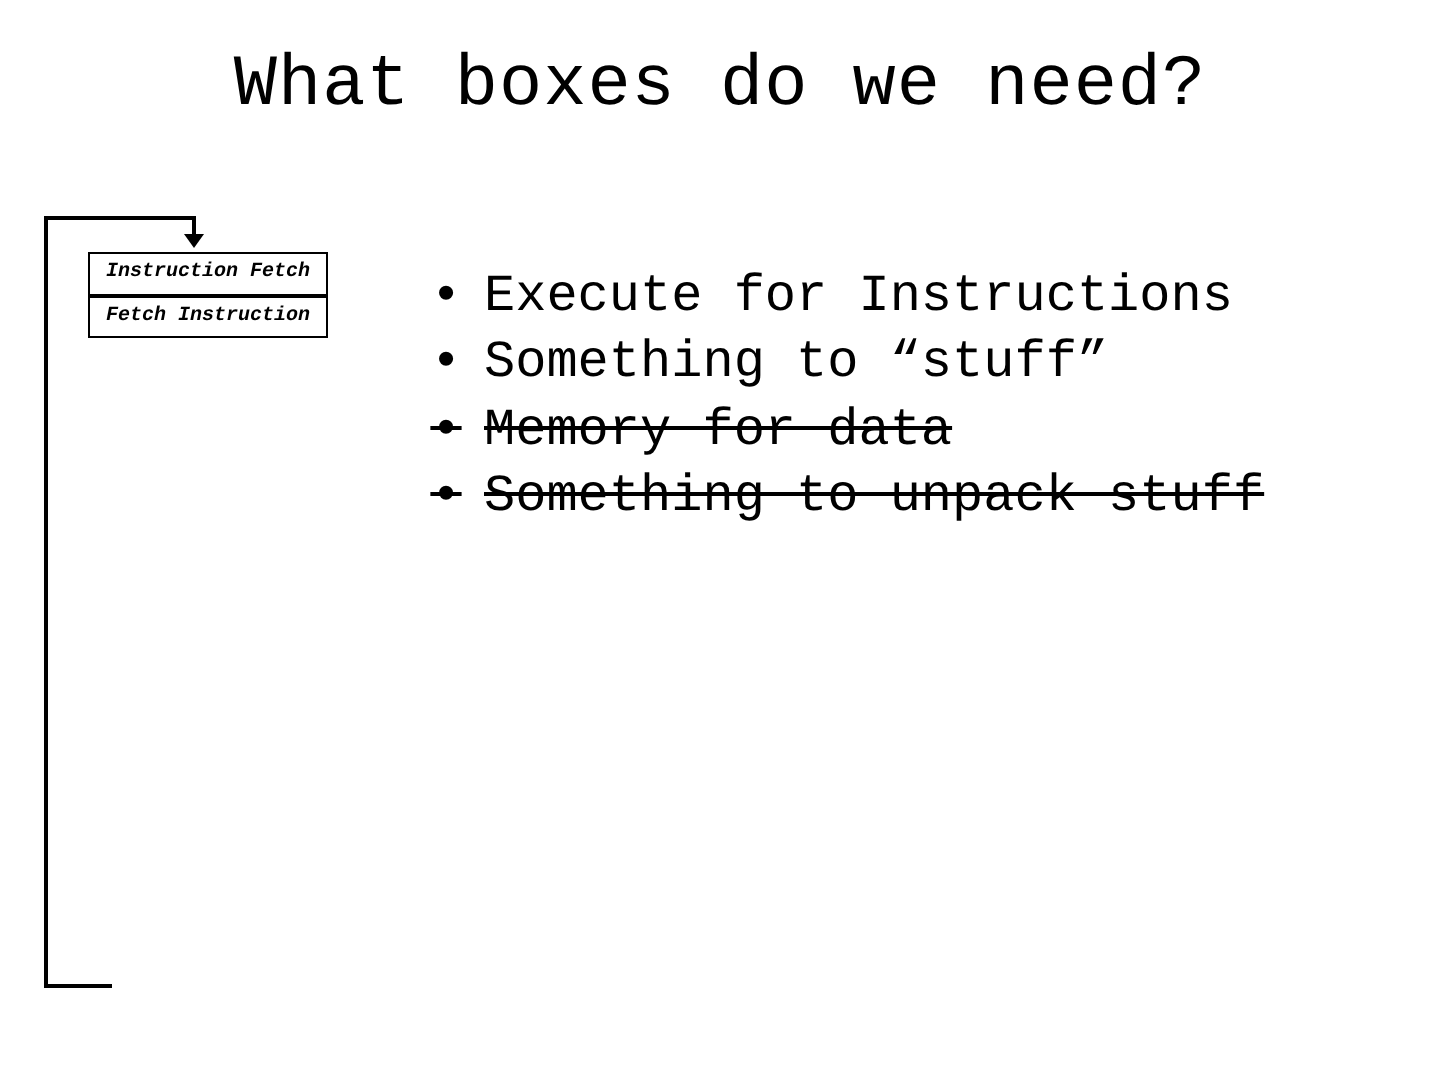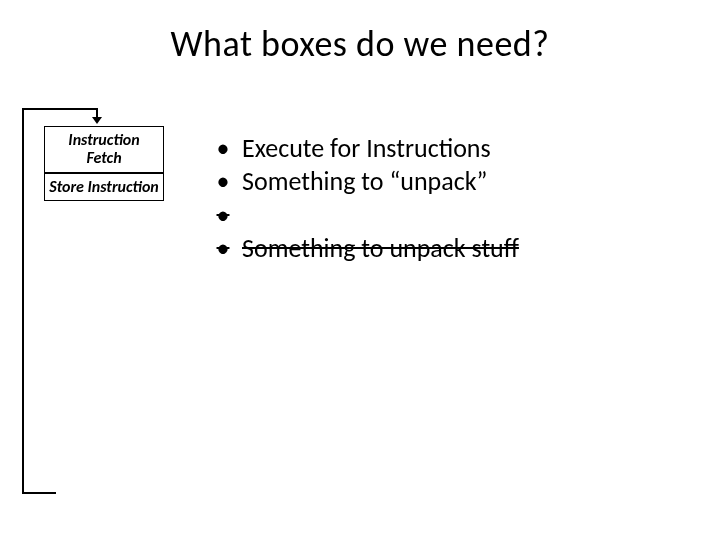--- a/index.html
+++ b/index.html
@@ -1,15 +1,15 @@
 <!DOCTYPE html>
 <html><head>
 <meta charset="utf-8">
 <style>
-  * { margin: 0; padding: 0; box-sizing: border-box; }
+  * { margin: 0; padding: 0; box-sizing: border-box; font-family: Liberation Mono, monospace; }
   body {
     width: 720px;
     height: 540px;
     background: #fff;
     font-family: Calibri, "Segoe UI", Arial, sans-serif;
     position: relative;
     overflow: hidden;
   }
   .title {
     text-align: center;
@@ -24,21 +24,21 @@
     left: 44px;
     top: 126px;
     width: 120px;
   }
   .stage {
     border: 1.5px solid #000;
     background: #fff;
     text-align: center;
     font-style: italic;
     font-weight: 700;
-    font-size: 16px;
+    font-size: 10px;
     line-height: 1.15;
     padding: 4px 4px;
     width: 120px;
     margin: 0 auto;
     position: relative;
   }
   .arrow-down {
     width: 0; height: 0;
     margin: 0 auto;
     position: relative;
@@ -138,32 +138,33 @@
 <div class="loop-arrow-into-fetch"></div>
 <div class="loop-h-bottom"></div>
 
 <div class="flow">
   <div class="stage"><span>Instruction Fetch</span></div>
   <div class="arrow-down"></div>
   <div class="arrow-down"></div>
   <div class="arrow-down"></div>
   <div class="arrow-down"></div>
   <div class="arrow-down"></div>
-  <div class="stage"><span>Store Instruction</span></div>
+  <div class="stage"><span>Fetch Instruction</span></div>
 </div>
 
 <div class="bullets">
   <div class="bline">
     <span class="dot">•</span>
     <span>Execute for Instructions</span>
   </div>
   <div class="bline">
     <span class="dot">•</span>
-    <span>Something to “unpack”</span>
+    <span>Something to “stuff”</span>
   </div>
   <div class="bline">
     <span class="dot struck">•</span>
+    <span class="struck">Memory for data</span>
   </div>
   <div class="bline">
     <span class="dot struck">•</span>
     <span class="struck">Something to unpack stuff</span>
   </div>
 </div>
 
 </body></html>

